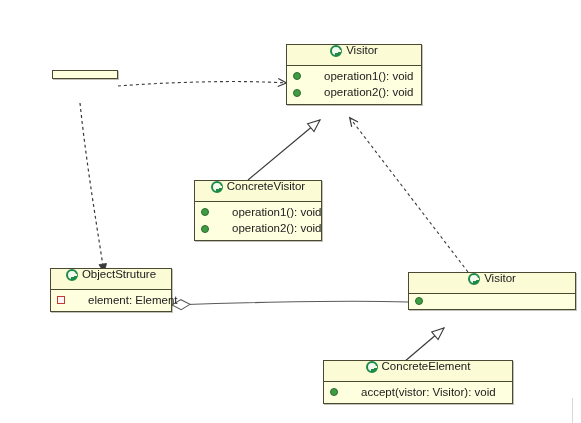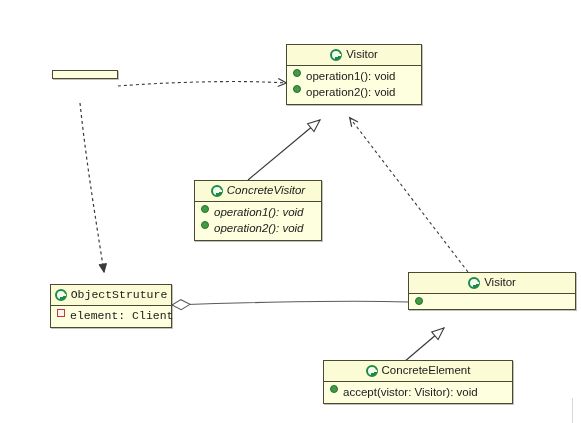--- a/index.html
+++ b/index.html
@@ -26,21 +26,21 @@
     position: absolute;
     box-sizing: border-box;
     border: 1px solid #4a4a33;
     background: #feffdf;
     box-shadow: 1px 1px 0 rgba(80,80,60,0.35);
   }
   .uml-header {
     box-sizing: border-box;
     height: 21px;
     display: flex;
-    align-items: center;
+    align-items: flex-start;
     justify-content: center;
     gap: 4px;
     border-bottom: 1px solid #4a4a33;
     background: #fbfbd6;
     padding: 0 6px;
   }
   .uml-title {
     font-size: 11.5px;
     color: #1a1a1a;
     white-space: nowrap;
@@ -50,21 +50,22 @@
     box-sizing: border-box;
     padding: 2px 0 3px 0;
     background: #feffdf;
   }
   .uml-compartment.empty {
     height: 7px;
     padding: 0;
   }
   .uml-member {
     display: flex;
-    gap: 5px;
+    align-items: center;
+    gap: 23px;
     padding: 1px 5px 1px 6px;
     font-size: 11.5px;
     color: #1a1a1a;
     white-space: nowrap;
     line-height: 1.25;
   }
   
   .glyph-class {
     position: relative;
     width: 12px;
@@ -172,46 +173,46 @@
         <span class="glyph-method"></span>
         <span>operation1(): void</span>
       </div>
       <div class="uml-member">
         <span class="glyph-method"></span>
         <span>operation2(): void</span>
       </div>
     </div>
   </div>
 
-  <div class="uml-class" style="left:194px; top:180px; width:128px;font-style:italic;">
+  <div class="uml-class" style="left:194px; top:180px; width:128px;">
     <div class="uml-header">
       <span class="glyph-class"></span>
       <span class="uml-title">ConcreteVisitor</span>
     </div>
     <div class="uml-compartment">
       <div class="uml-member">
         <span class="glyph-method"></span>
         <span>operation1(): void</span>
       </div>
       <div class="uml-member">
         <span class="glyph-method"></span>
         <span>operation2(): void</span>
       </div>
     </div>
   </div>
 
-  <div class="uml-class" style="left:50px; top:284px; width:122px;font-family:Liberation Mono, monospace;">
+  <div class="uml-class" style="left:50px; top:268px; width:122px;">
     <div class="uml-header">
       <span class="glyph-class"></span>
       <span class="uml-title">ObjectStruture</span>
     </div>
     <div class="uml-compartment">
       <div class="uml-member">
         <span class="glyph-field"></span>
-        <span>element: Client</span>
+        <span>element: Element</span>
       </div>
     </div>
   </div>
 
   <div class="uml-class" style="left:408px; top:272px; width:168px;">
     <div class="uml-header">
       <span class="glyph-class"></span>
       <span class="uml-title">Visitor</span>
     </div>
     <div class="uml-compartment">

